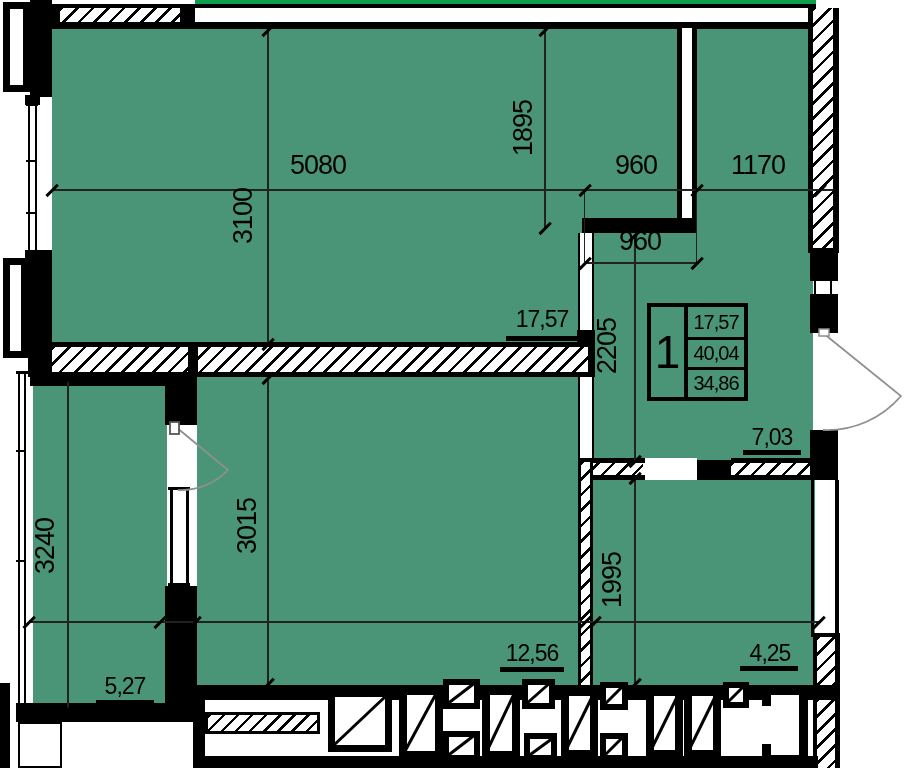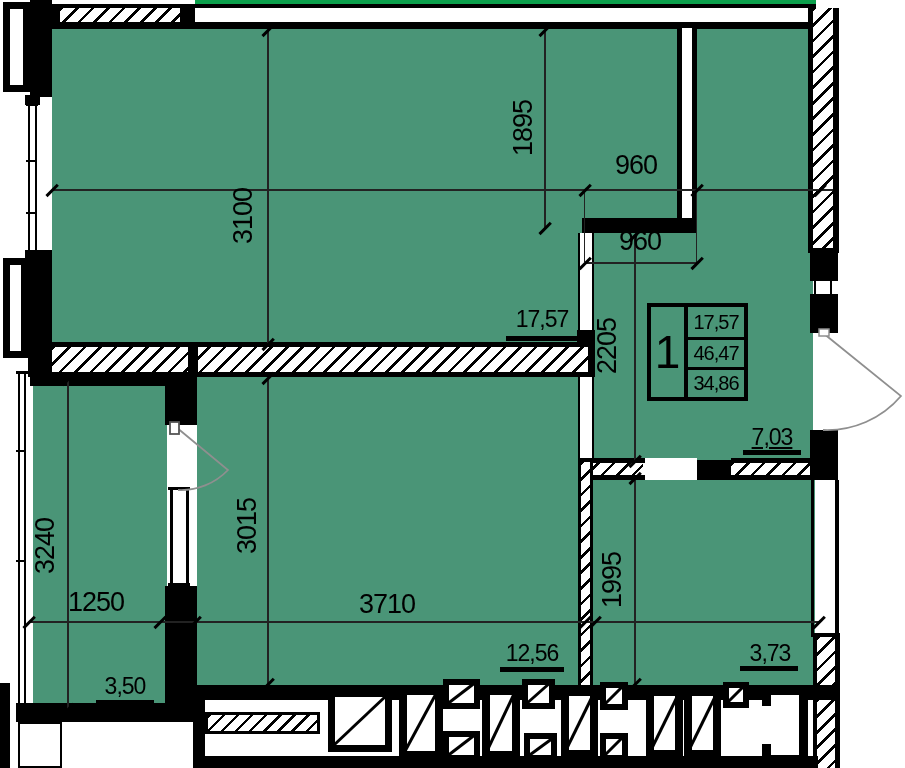--- a/index.html
+++ b/index.html
@@ -197,42 +197,42 @@
       <line x1="446" y1="705" x2="476" y2="682"></line>
       <line x1="446" y1="757" x2="476" y2="734"></line>
       <line x1="525" y1="705" x2="551" y2="682"></line>
       <line x1="527" y1="757" x2="553" y2="738"></line>
       <line x1="603" y1="706" x2="624" y2="685"></line>
       <line x1="603" y1="757" x2="624" y2="736"></line>
       <line x1="726" y1="704" x2="745" y2="685"></line>
     </g>
   </svg>
 
+  <div class="abs dt" style="left:248px;top:150px;width:140px;">5080</div>
   <div class="abs dt" style="left:586px;top:150px;width:100px;">960</div>
+  <div class="abs dt" style="left:698px;top:150px;width:120px;">1170</div>
   <div class="abs dt" style="left:590px;top:226px;width:100px;">960</div>
   <div class="abs vt" style="left:228px;top:158px;width:34px;height:115px;">3100</div>
   <div class="abs vt" style="left:508px;top:70px;width:34px;height:115px;">1895</div>
   <div class="abs vt" style="left:592px;top:286px;width:34px;height:120px;">2205</div>
   <div class="abs vt" style="left:597px;top:520px;width:34px;height:120px;">1995</div>
   <div class="abs vt" style="left:232px;top:466px;width:34px;height:120px;">3015</div>
   <div class="abs vt" style="left:30px;top:486px;width:34px;height:120px;">3240</div>
-  <div class="abs dt" style="left:327px;top:589px;width:120px;">3710</div>
-  <div class="abs dt" style="left:46px;top:587px;width:100px;">1250</div>
 
   <div class="abs al" style="left:504px;top:306px;width:76px;">17,57</div>
   <div class="abs ul" style="left:506px;top:336px;width:72px;"></div>
-  <div class="abs al" style="left:743px;top:424px;width:58px;text-decoration:underline;">7,03</div>
+  <div class="abs al" style="left:743px;top:424px;width:58px;">7,03</div>
   <div class="abs ul" style="left:743px;top:450px;width:58px;"></div>
   <div class="abs al" style="left:500px;top:640px;width:64px;">12,56</div>
   <div class="abs ul" style="left:500px;top:667px;width:64px;"></div>
-  <div class="abs al" style="left:742px;top:640px;width:56px;">3,73</div>
+  <div class="abs al" style="left:742px;top:640px;width:56px;">4,25</div>
   <div class="abs ul" style="left:740px;top:666px;width:58px;"></div>
-  <div class="abs al" style="left:96px;top:673px;width:58px;">3,50</div>
+  <div class="abs al" style="left:96px;top:673px;width:58px;">5,27</div>
   <div class="abs ul" style="left:96px;top:700px;width:58px;"></div>
 
   <div class="abs" id="unitbox" style="left:647px;top:303px;width:101px;height:98px;">
     <div class="c1">1</div>
     <div class="cv">17,57</div>
-    <div class="cv">46,47</div>
+    <div class="cv">40,04</div>
     <div class="cv">34,86</div>
   </div>
 
 </div>
 
 </body></html>

